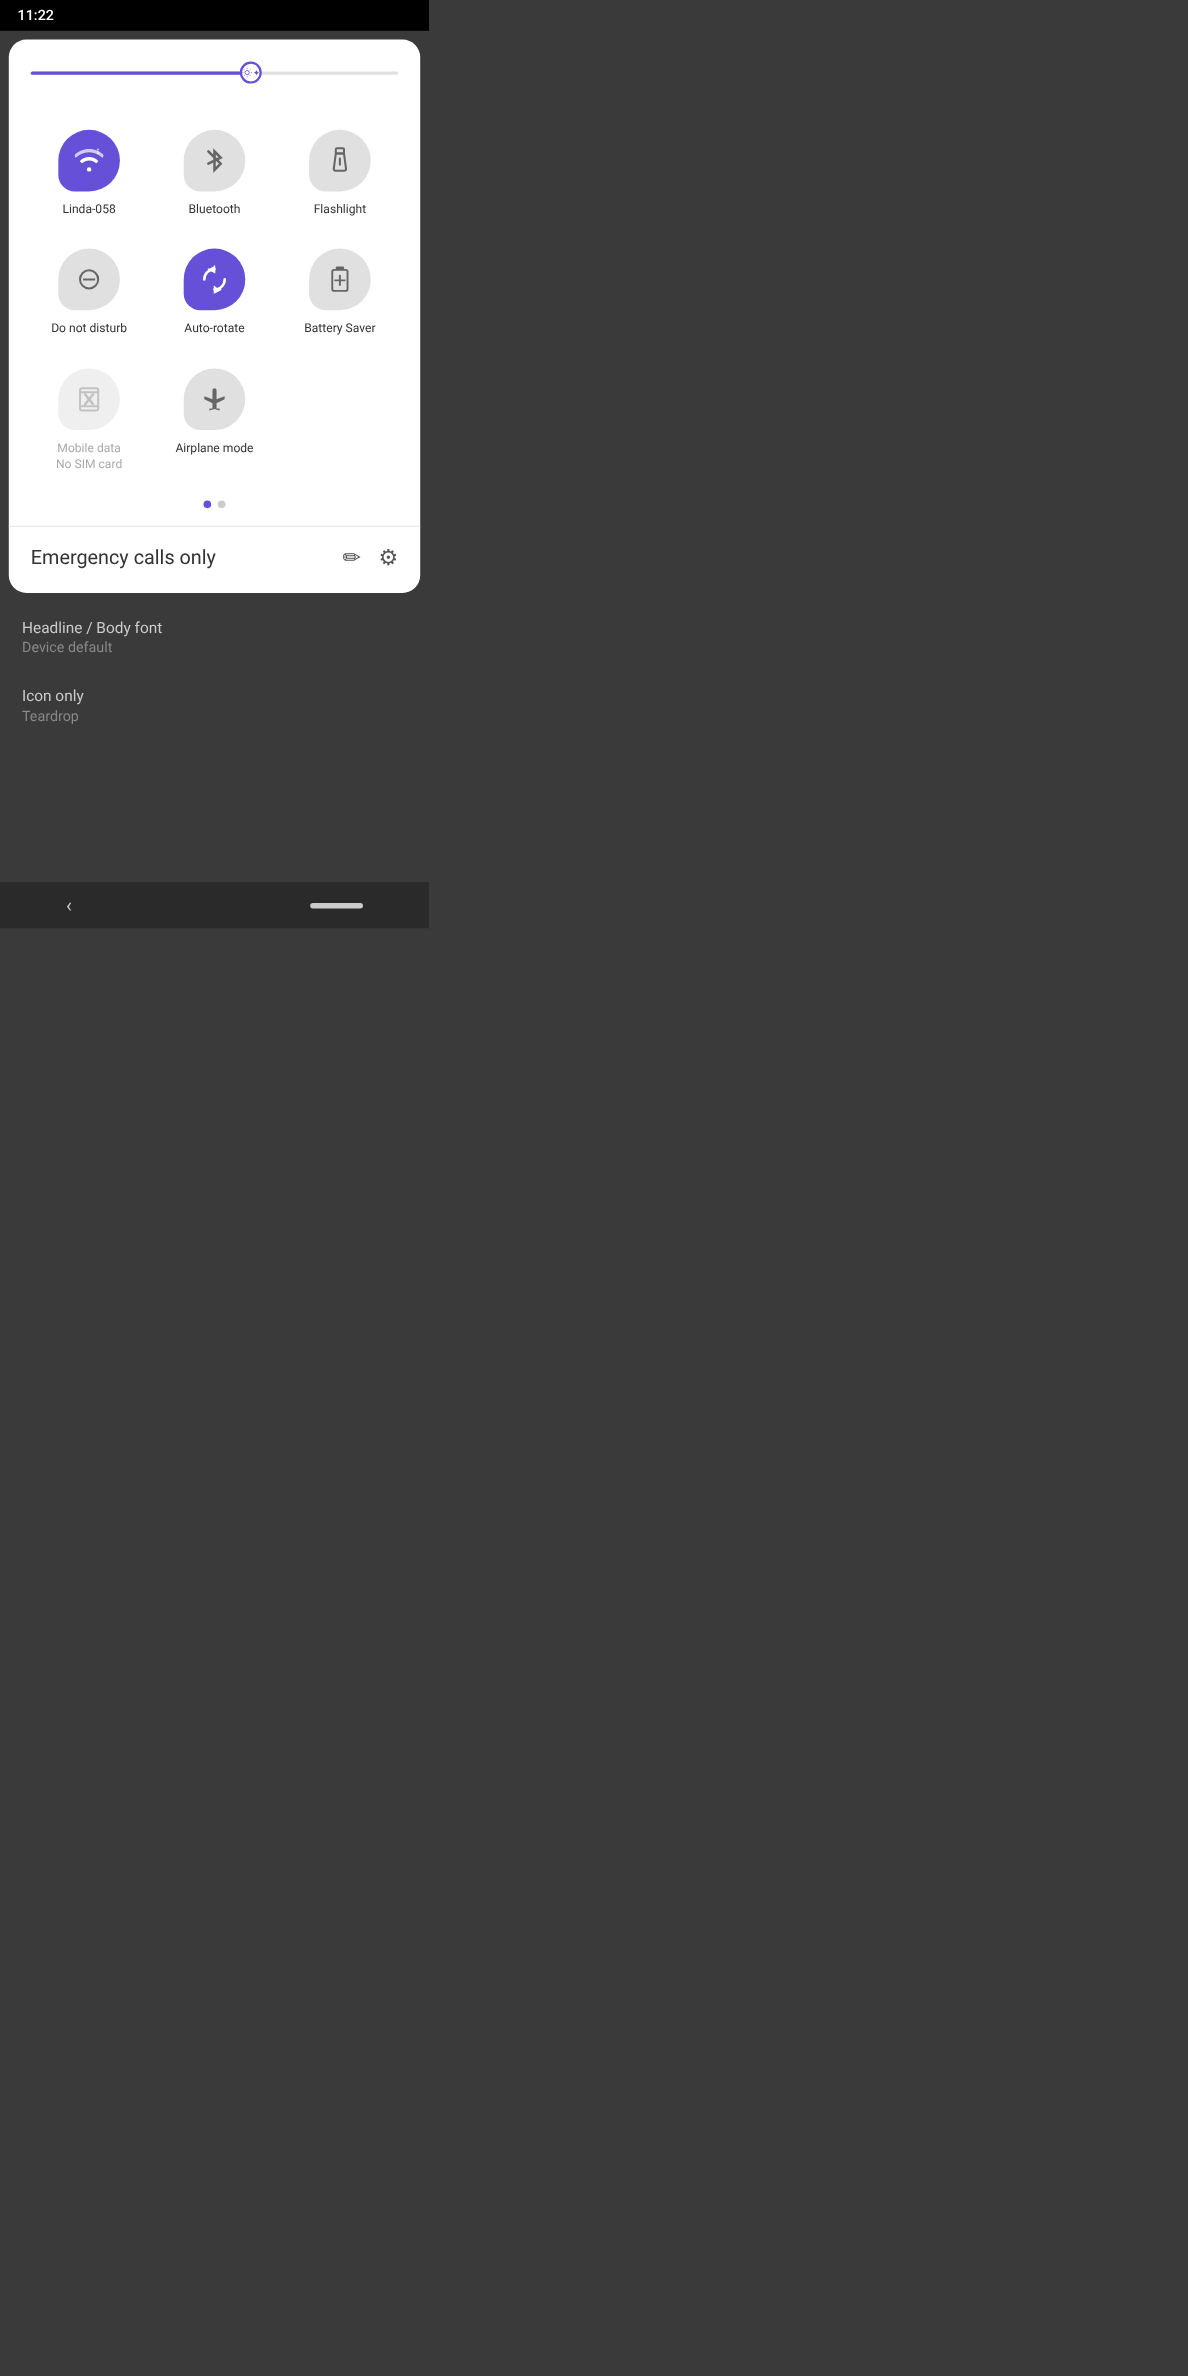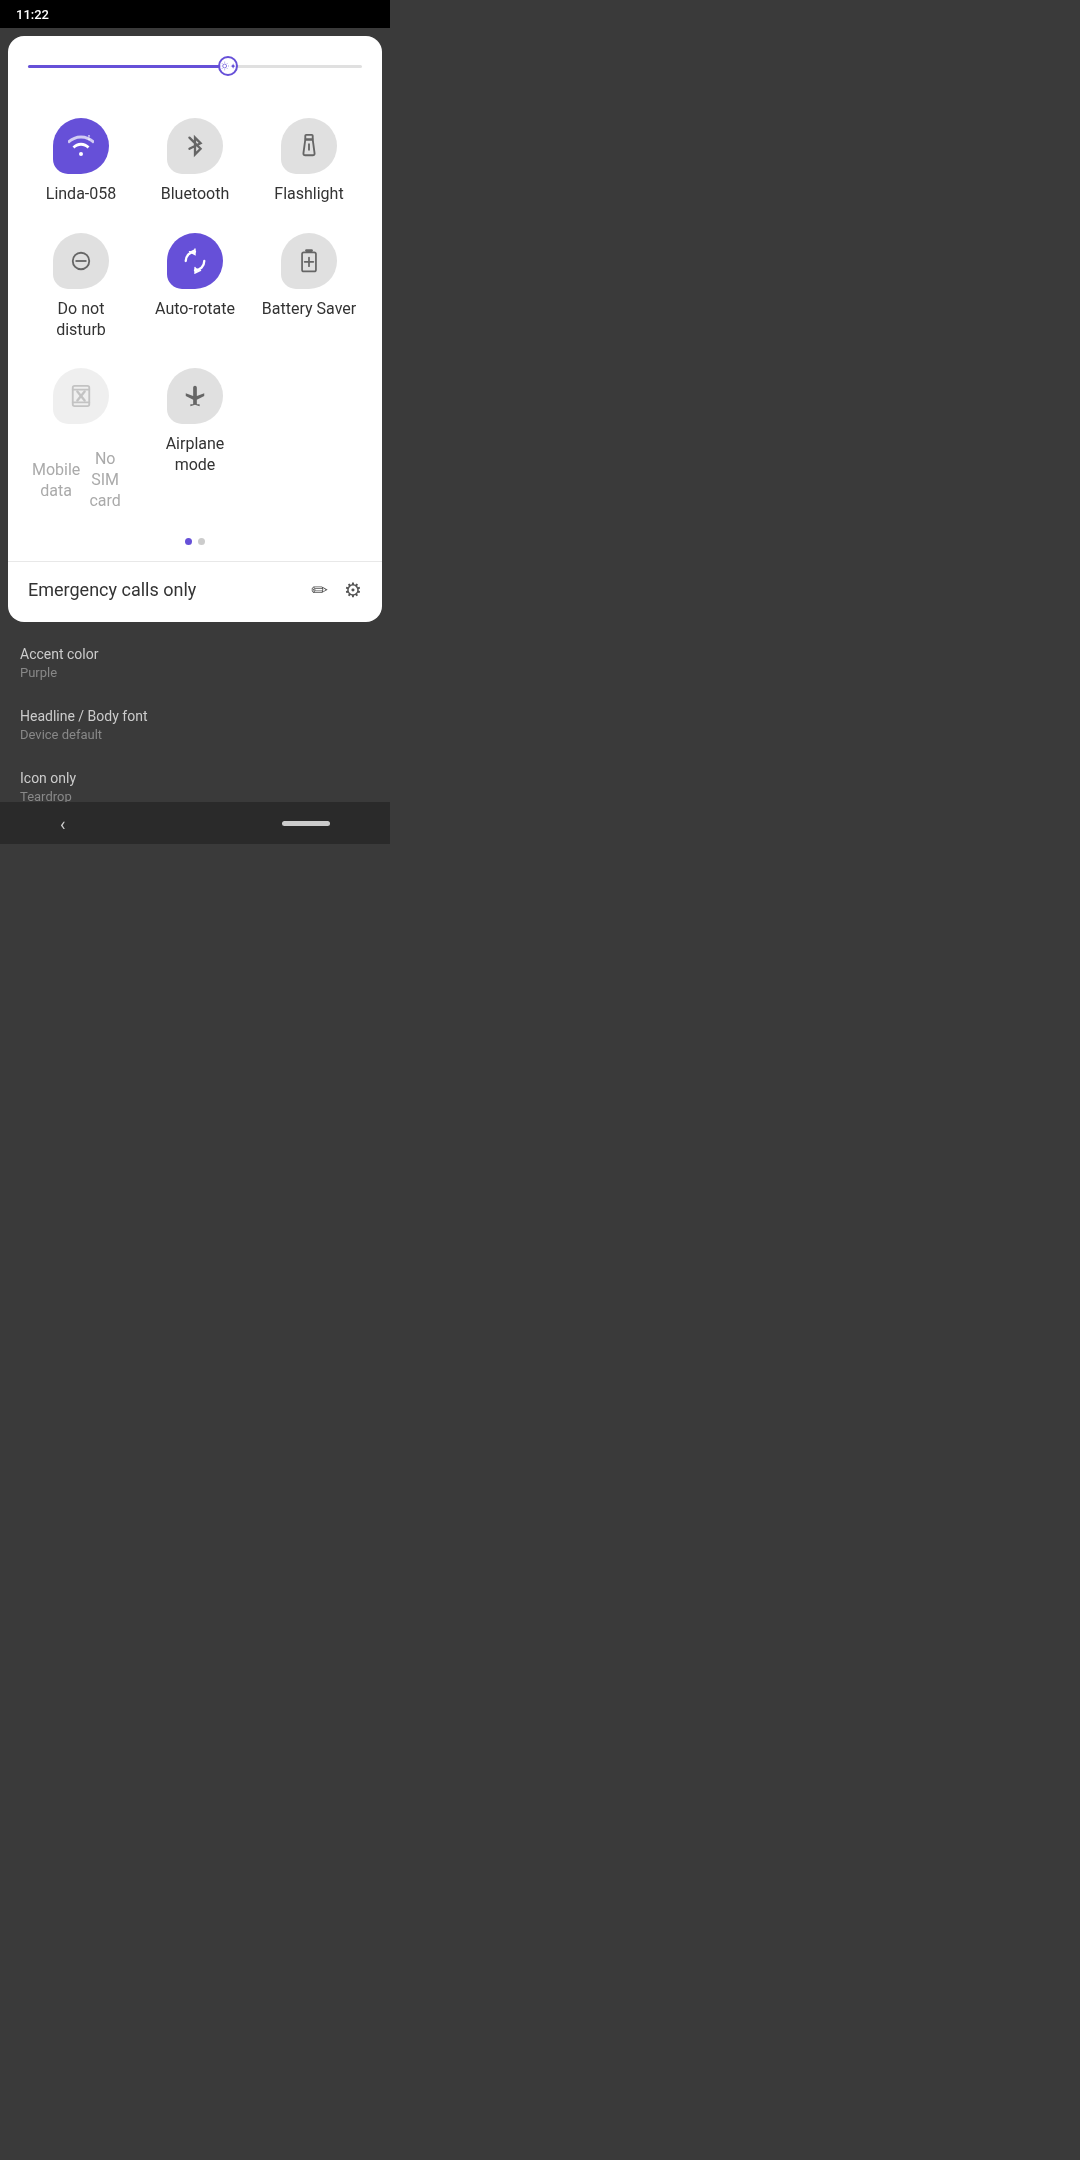--- a/index.html
+++ b/index.html
@@ -112,23 +112,23 @@
       background: #6650d8;
       color: #fff;
     }
 
     .tile-icon.inactive {
       background: #e0e0e0;
       color: #555;
     }
 
     .tile-label {
-      font-size: 16px;
+      font-size: 11px;
       color: #333;
-      text-align: center;
+      text-align: left;
       line-height: 1.3;
     }
 
     .tile-label.muted {
       color: #aaa;
     }
 
     
     .pagination {
       display: flex;
@@ -326,21 +326,21 @@
       <div class="tile-icon inactive" style="opacity:0.5;">
         <svg width="22" height="24" viewBox="0 0 24 26" fill="none" stroke="#888" stroke-width="2" stroke-linecap="round">
           <rect x="3" y="2" width="18" height="22" rx="2"></rect>
           <line x1="3" y1="6" x2="21" y2="6"></line>
           <line x1="3" y1="20" x2="21" y2="20"></line>
 
           <line x1="8" y1="8" x2="16" y2="18" stroke-width="2.5"></line>
           <line x1="16" y1="8" x2="8" y2="18" stroke-width="2.5"></line>
         </svg>
       </div>
-      <div style="display:flex;flex-direction:row;align-items:center;margin-top:15px;">
+      <div style="display:flex;flex-direction:column;align-items:center;">
         <span class="tile-label muted">Mobile data</span>
         <span class="tile-label muted">No SIM card</span>
       </div>
     </div>
 
     <div class="tile">
       <div class="tile-icon inactive">
         <svg width="26" height="24" viewBox="0 0 28 26" fill="#666">
           <path d="M24 10L16 13 16 4 C16 2.9 15.1 2 14 2 C12.9 2 12 2.9 12 4 L12 13 L4 10 L4 13 L12 17 L12 22 L9 22 L9 24 L14 22.5 L19 24 L19 22 L16 22 L16 17 L24 13 Z"></path>
         </svg>
@@ -362,24 +362,20 @@
     <div class="bottom-icons">
       <span class="bottom-icon">✏</span>
       <span class="bottom-icon">⚙</span>
     </div>
   </div>
 
 </div>
 
 <div class="settings-bg">
   <div class="settings-item">
-    <div class="settings-item-title">Accent color</div>
-    <div class="settings-item-sub">Purple</div>
-  </div>
-  <div class="settings-item">
     <div class="settings-item-title">Headline / Body font</div>
     <div class="settings-item-sub">Device default</div>
   </div>
   <div class="settings-item">
     <div class="settings-item-title">Icon only</div>
     <div class="settings-item-sub">Teardrop</div>
   </div>
 </div>
 
 <div class="nav-bar">

